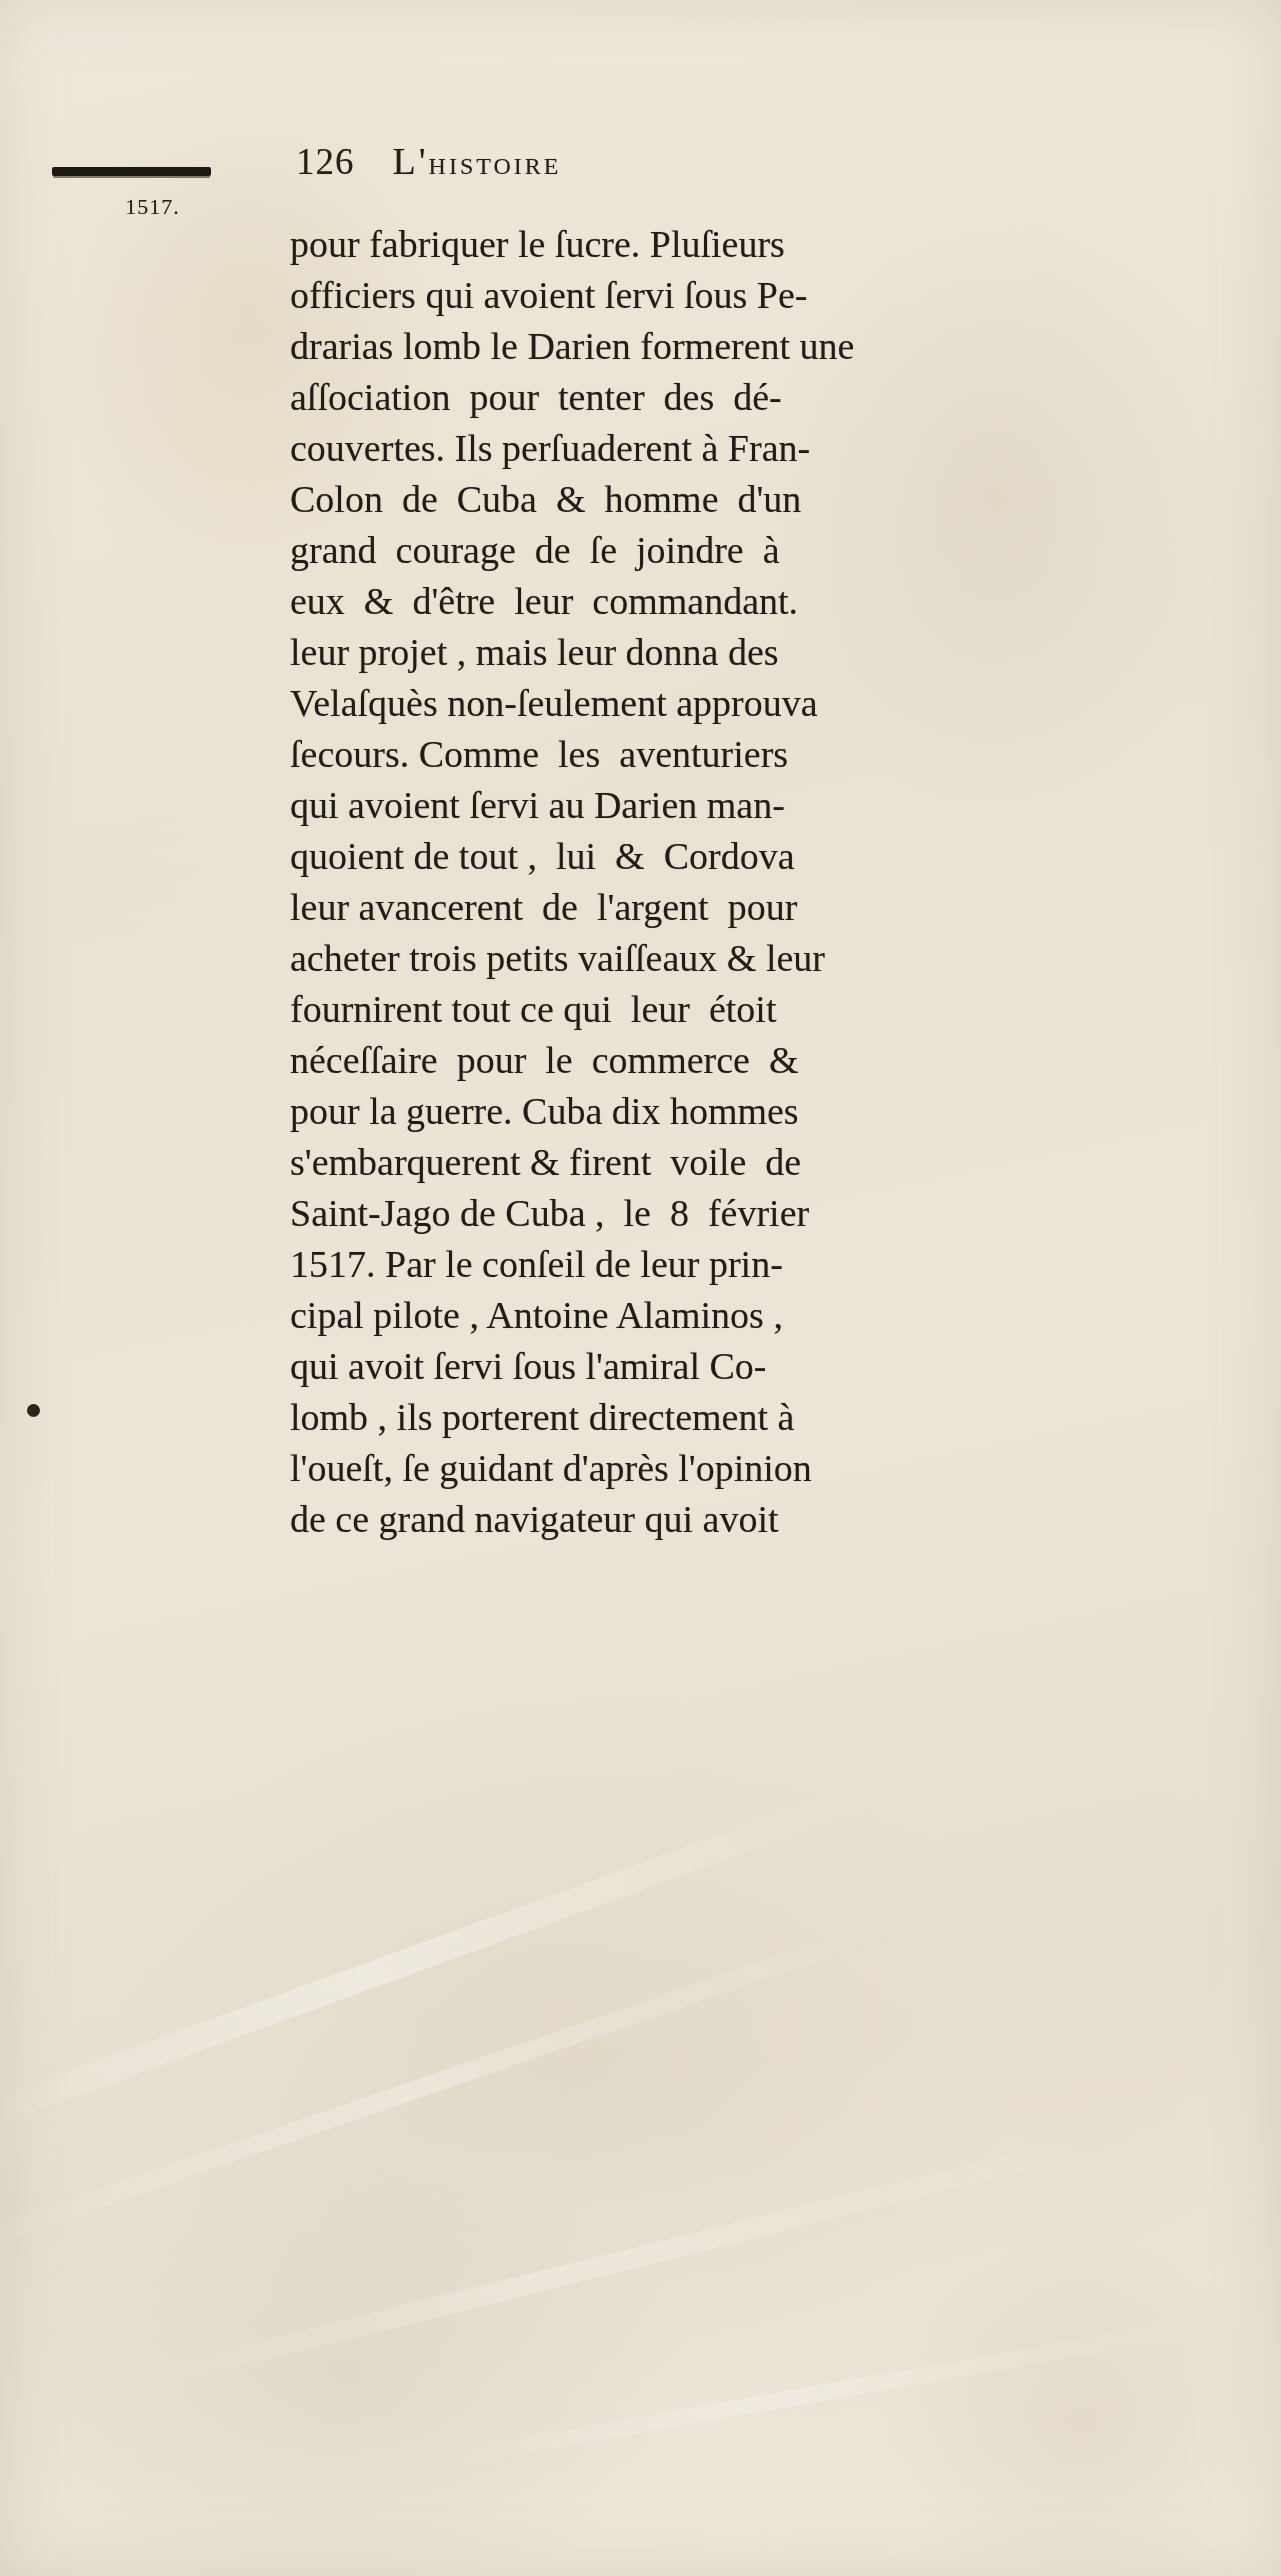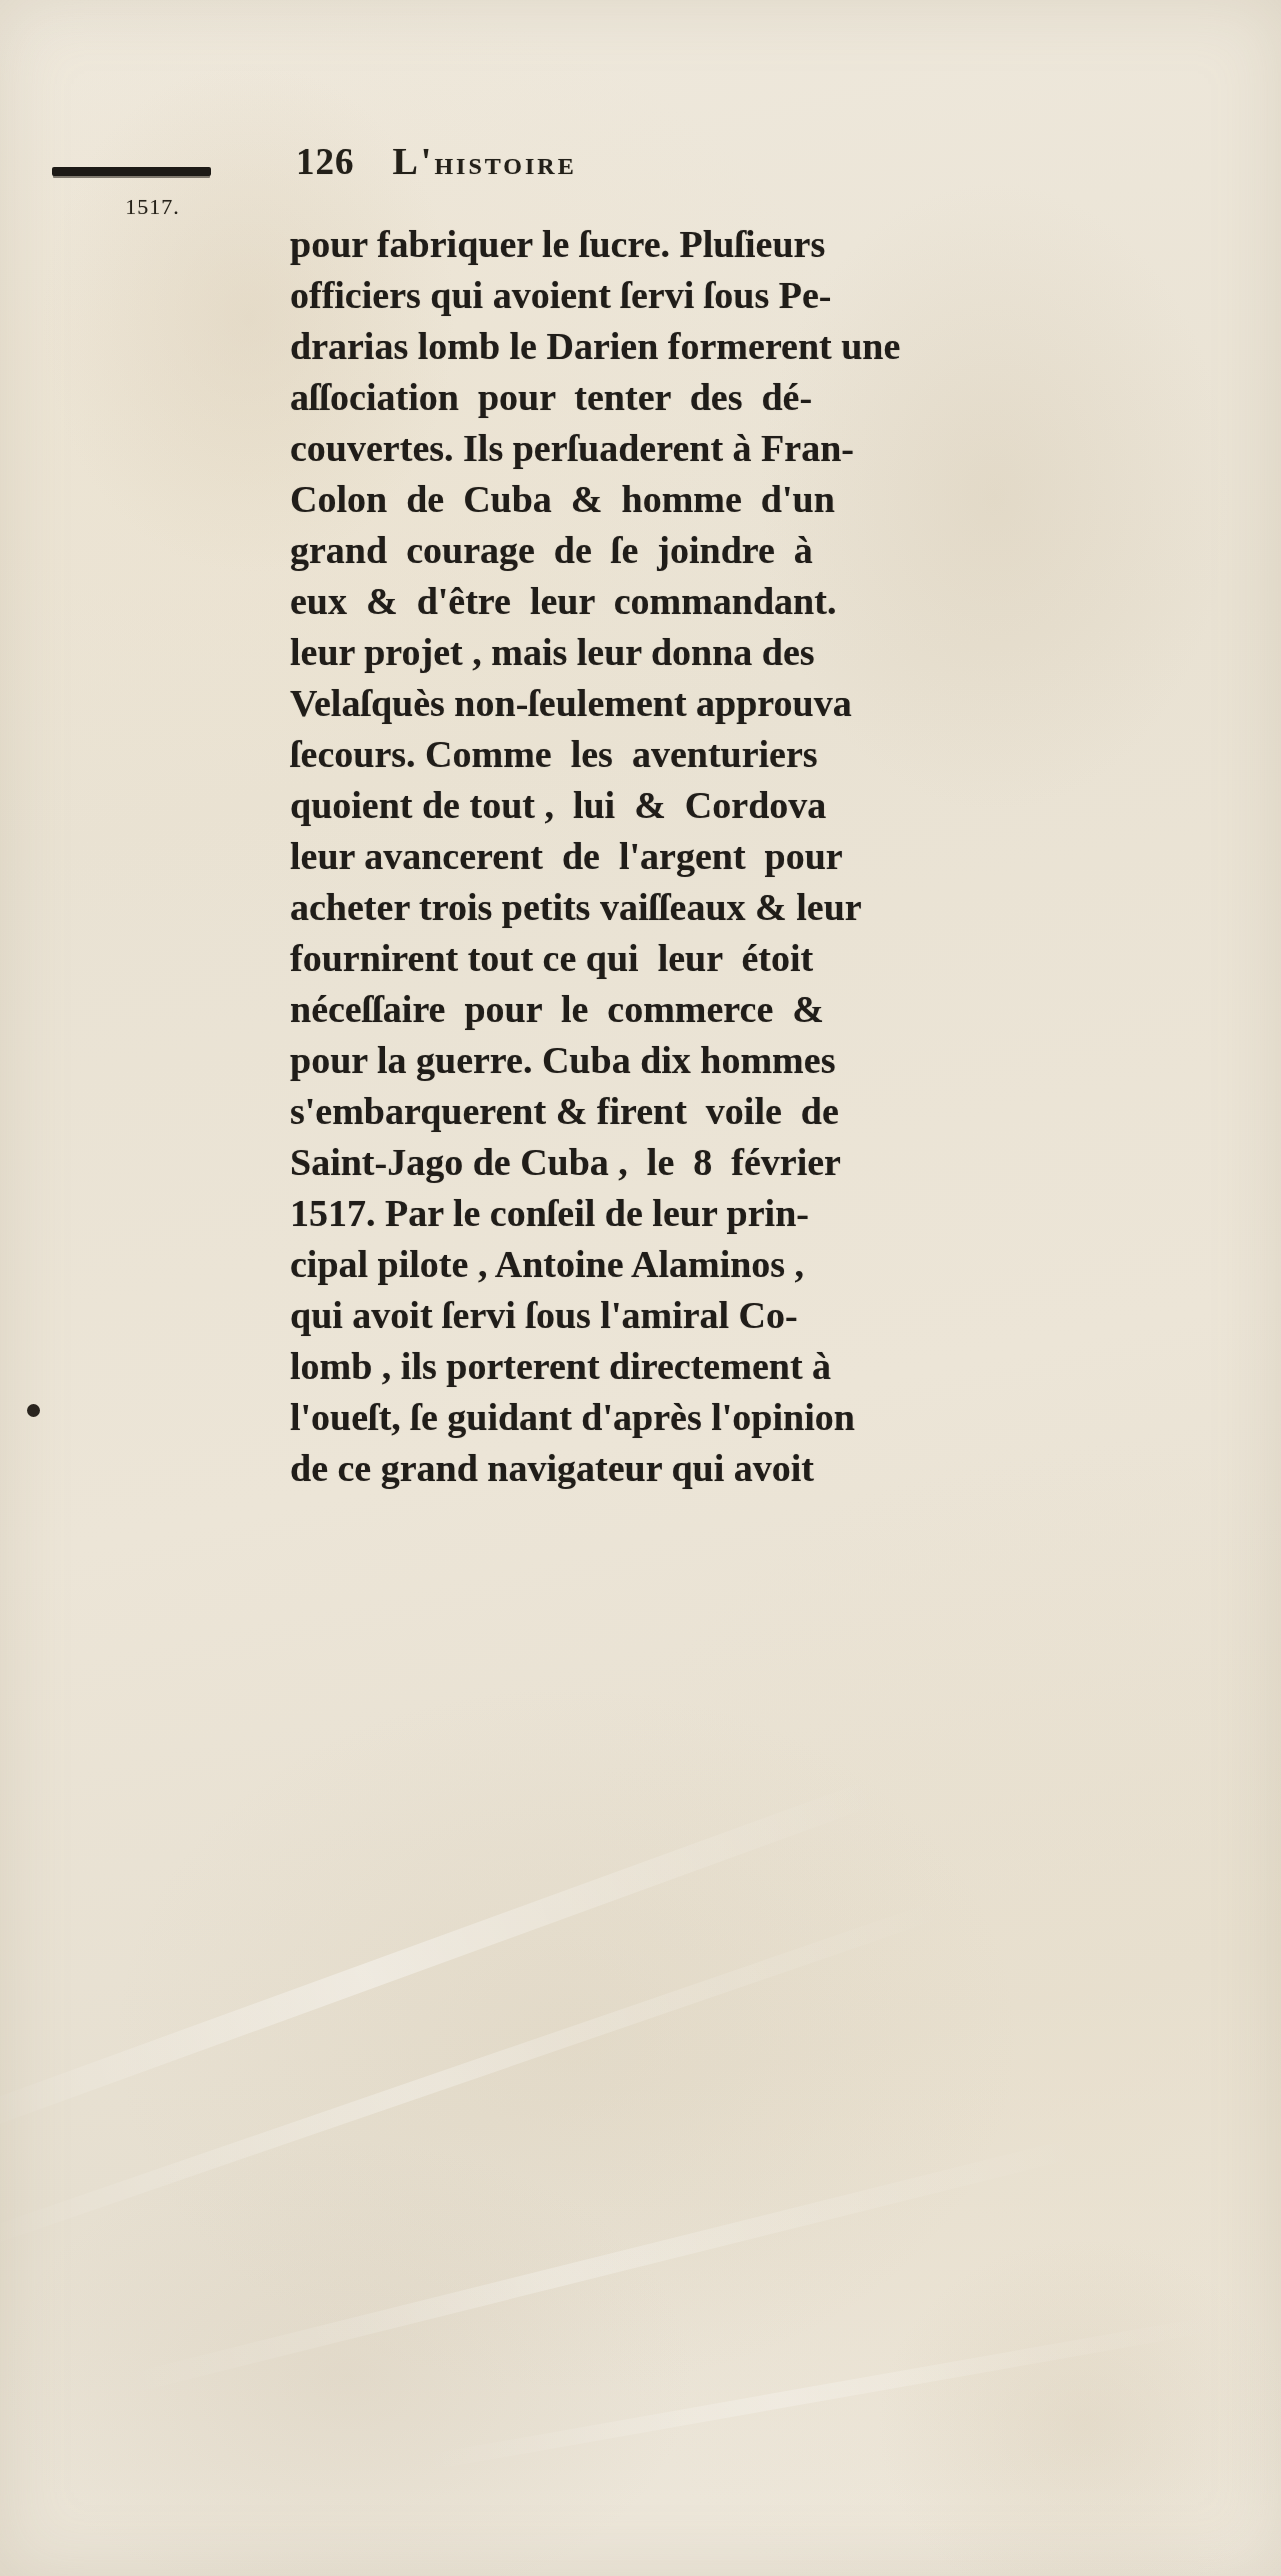--- a/index.html
+++ b/index.html
@@ -58,21 +58,20 @@
     box-shadow: inset 0 0 70px rgba(160,146,120,0.22);
   }
 
   
   #textblock {
     position: absolute;
     left: 286px;
     top: 139px;
     width: 726px;
     color: #221f1c;
-    font-weight: bold;
   }
 
   #header-line {
     position: relative;
     height: 62px;
     display: flex;
     align-items: baseline;
     gap: 38px;
     padding-left: 10px;
   }
@@ -177,20 +176,21 @@
         <span class="ln">officiers qui avoient ſervi ſous Pe-</span>
         <span class="ln">drarias lomb le Darien formerent une</span>
         <span class="ln">aſſociation  pour  tenter  des  dé-</span>
         <span class="ln">couvertes. Ils perſuaderent à Fran-</span>
         <span class="ln">Colon  de  Cuba  &amp;  homme  d'un</span>
         <span class="ln">grand  courage  de  ſe  joindre  à</span>
         <span class="ln">eux  &amp;  d'être  leur  commandant.</span>
         <span class="ln">leur projet , mais leur donna des</span>
         <span class="ln">Velaſquès non-ſeulement approuva</span>
         <span class="ln">ſecours. Comme  les  aventuriers</span>
+        <span class="ln">qui avoient ſervi au Darien man-</span>
         <span class="ln">quoient de tout ,  lui  &amp;  Cordova</span>
         <span class="ln">leur avancerent  de  l'argent  pour</span>
         <span class="ln">acheter trois petits vaiſſeaux &amp; leur</span>
         <span class="ln">fournirent tout ce qui  leur  étoit</span>
         <span class="ln">néceſſaire  pour  le  commerce  &amp;</span>
         <span class="ln">pour la guerre. Cuba dix hommes</span>
         <span class="ln">s'embarquerent &amp; firent  voile  de</span>
         <span class="ln">Saint-Jago de Cuba ,  le  8  février</span>
         <span class="ln">1517. Par le conſeil de leur prin-</span>
         <span class="ln">cipal pilote , Antoine Alaminos ,</span>

